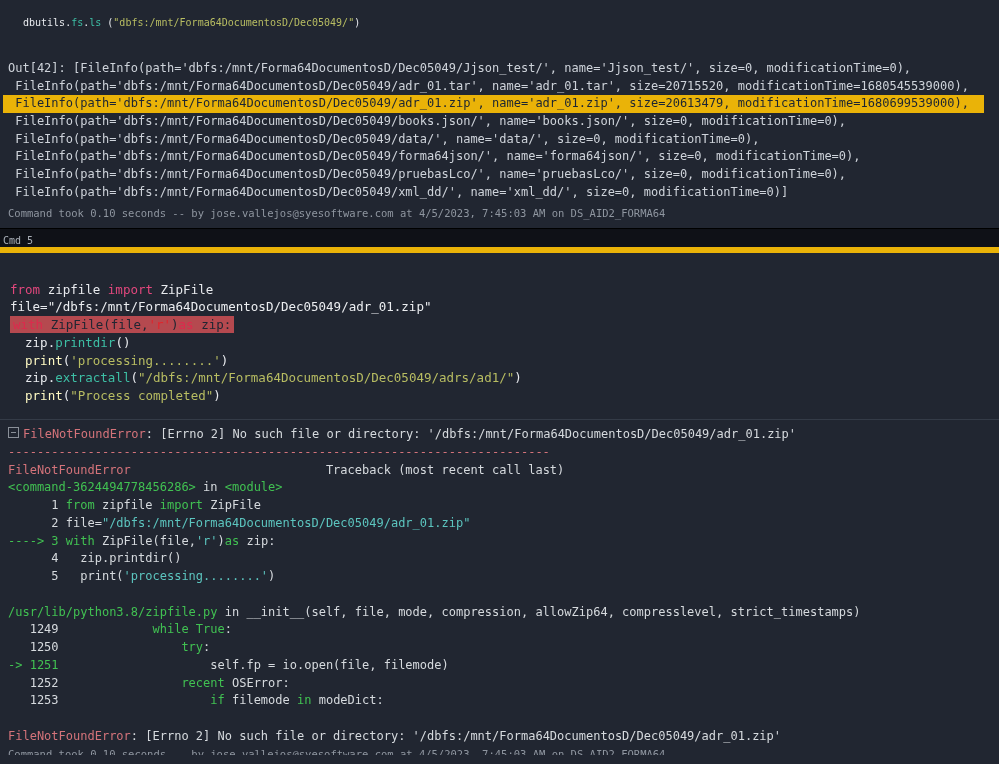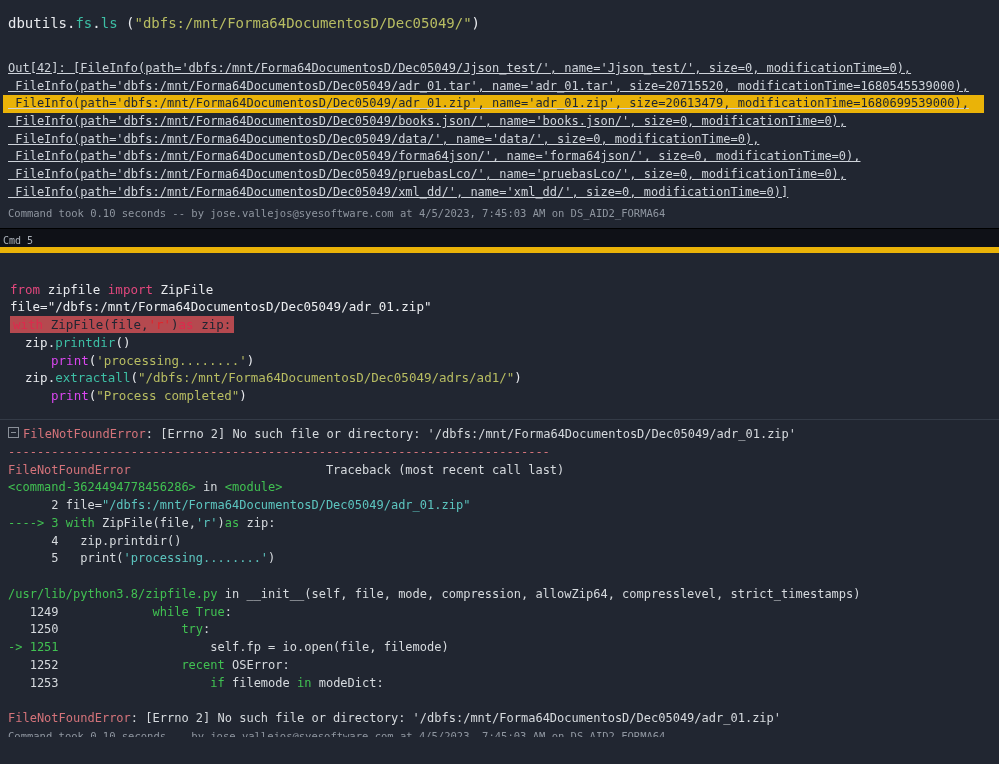--- a/index.html
+++ b/index.html
@@ -3,42 +3,42 @@
 <meta charset="utf-8">
 <style>
   html,body{margin:0;padding:0;}
   body{
     width:999px;height:764px;overflow:hidden;
     background:#212631;
     font-family:"DejaVu Sans Mono","Liberation Mono",monospace;
   }
   .line{white-space:pre;}
   
-  #cell1-code{padding:14px 0 0 8px;font-size:14px;color:#e8eaee;}
+  #cell1-code{padding:14px 0 0 8px;font-size:10px;color:#e8eaee;margin-left:15px;}
   #cell1-code .line{height:18px;line-height:18px;}
-  #cell1-output{margin-top:28px;padding-left:8px;font-size:12px;color:#ced3da;text-decoration:underline;}
+  #cell1-output{margin-top:28px;padding-left:8px;font-size:12px;color:#ced3da;}
   #cell1-output .line{height:17.7px;line-height:17.7px;}
   .hl-blue{background:#eab308;margin-left:-5px;padding-left:5px;width:981px;box-sizing:border-box;}
   .t-sel{color:#1b2433;}
   #cell1-footer{margin-top:4px;height:14px;padding-left:8px;font-size:10.5px;color:#8f96a0;line-height:14px;white-space:pre;}
   
   #cmd-bar{
     margin-top:8px;height:18px;background:#0f1117;
     border-top:1px solid #000;border-bottom:6px solid #eab308;
   }
   #cmd-bar .lbl{font-size:10px;color:#aab0b8;padding:2px 0 0 3px;display:inline-block;}
   
   #cell2-code{padding:28px 0 0 10px;font-size:12.5px;color:#e8eaee;}
   #cell2-code .line{height:17.8px;line-height:17.8px;}
   
   .t-plain{color:inherit;}
   .t-teal{color:#3dbfa5;}
   .t-yellow{color:#b8bd62;}
   .t-pink{color:#e2477d;}
-  .t-blue{color:#d946ef;margin-left:26px;}
+  .t-blue{color:#fef9c3;}
   .t-green{color:#41c152;}
   .t-cyan{color:#5cc5bf;}
   .t-red{color:#d4737a;}
   .t-whitestr{color:#eceef1;}
   
   .hl-red-line span{background:#b5494f;padding-top:1px;padding-bottom:1px;}
   .hl-red-line span:first-child{padding-left:3px;}
   .hl-red-line span:last-child{padding-right:3px;}
   .t-hlkw{color:#dd2a4d;}
   .t-hldark{color:#202632;}
@@ -89,20 +89,21 @@
       <div class="line"><span class="t-plain">  zip.</span><span class="t-teal">printdir</span><span class="t-plain">()</span></div>
       <div class="line"><span class="t-plain">  </span><span class="t-blue">print</span><span class="t-plain">(</span><span class="t-yellow">'processing........'</span><span class="t-plain">)</span></div>
       <div class="line"><span class="t-plain">  zip.</span><span class="t-teal">extractall</span><span class="t-plain">(</span><span class="t-yellow">"/dbfs:/mnt/Forma64DocumentosD/Dec05049/adrs/ad1/"</span><span class="t-plain">)</span></div>
       <div class="line"><span class="t-plain">  </span><span class="t-blue">print</span><span class="t-plain">(</span><span class="t-yellow">"Process completed"</span><span class="t-plain">)</span></div>
     </div>
   <div id="error-block">
       <div class="line"><span class="t-icon"></span><span class="t-red">FileNotFoundError</span><span class="t-plain">: [Errno 2] No such file or directory: '/dbfs:/mnt/Forma64DocumentosD/Dec05049/adr_01.zip'</span></div>
       <div class="line"><span class="t-red">---------------------------------------------------------------------------</span></div>
       <div class="line"><span class="t-red">FileNotFoundError</span><span class="t-plain">                           Traceback (most recent call last)</span></div>
       <div class="line"><span class="t-green">&lt;command-3624494778456286&gt;</span><span class="t-plain"> in </span><span class="t-green">&lt;module&gt;</span></div>
+      <div class="line"><span class="t-plain">      1 </span><span class="t-green">from</span><span class="t-plain"> zipfile </span><span class="t-green">import</span><span class="t-plain"> ZipFile</span></div>
       <div class="line"><span class="t-plain">      2 file=</span><span class="t-cyan">"/dbfs:/mnt/Forma64DocumentosD/Dec05049/adr_01.zip"</span></div>
       <div class="line"><span class="t-green">----&gt; 3</span><span class="t-plain"> </span><span class="t-green">with</span><span class="t-plain"> ZipFile(file,</span><span class="t-cyan">'r'</span><span class="t-plain">)</span><span class="t-green">as</span><span class="t-plain"> zip:</span></div>
       <div class="line"><span class="t-plain">      4   zip.printdir()</span></div>
       <div class="line"><span class="t-plain">      5   print(</span><span class="t-cyan">'processing........'</span><span class="t-plain">)</span></div>
       <div class="line">&nbsp;</div>
       <div class="line"><span class="t-green">/usr/lib/python3.8/zipfile.py</span><span class="t-plain"> in __init__(self, file, mode, compression, allowZip64, compresslevel, strict_timestamps)</span></div>
       <div class="line"><span class="t-plain">   1249             </span><span class="t-green">while</span><span class="t-plain"> </span><span class="t-green">True</span><span class="t-plain">:</span></div>
       <div class="line"><span class="t-plain">   1250                 </span><span class="t-green">try</span><span class="t-plain">:</span></div>
       <div class="line"><span class="t-green">-&gt; 1251</span><span class="t-plain">                     self.fp = io.open(file, filemode)</span></div>
       <div class="line"><span class="t-plain">   1252                 </span><span class="t-green">recent</span><span class="t-plain"> OSError:</span></div>

